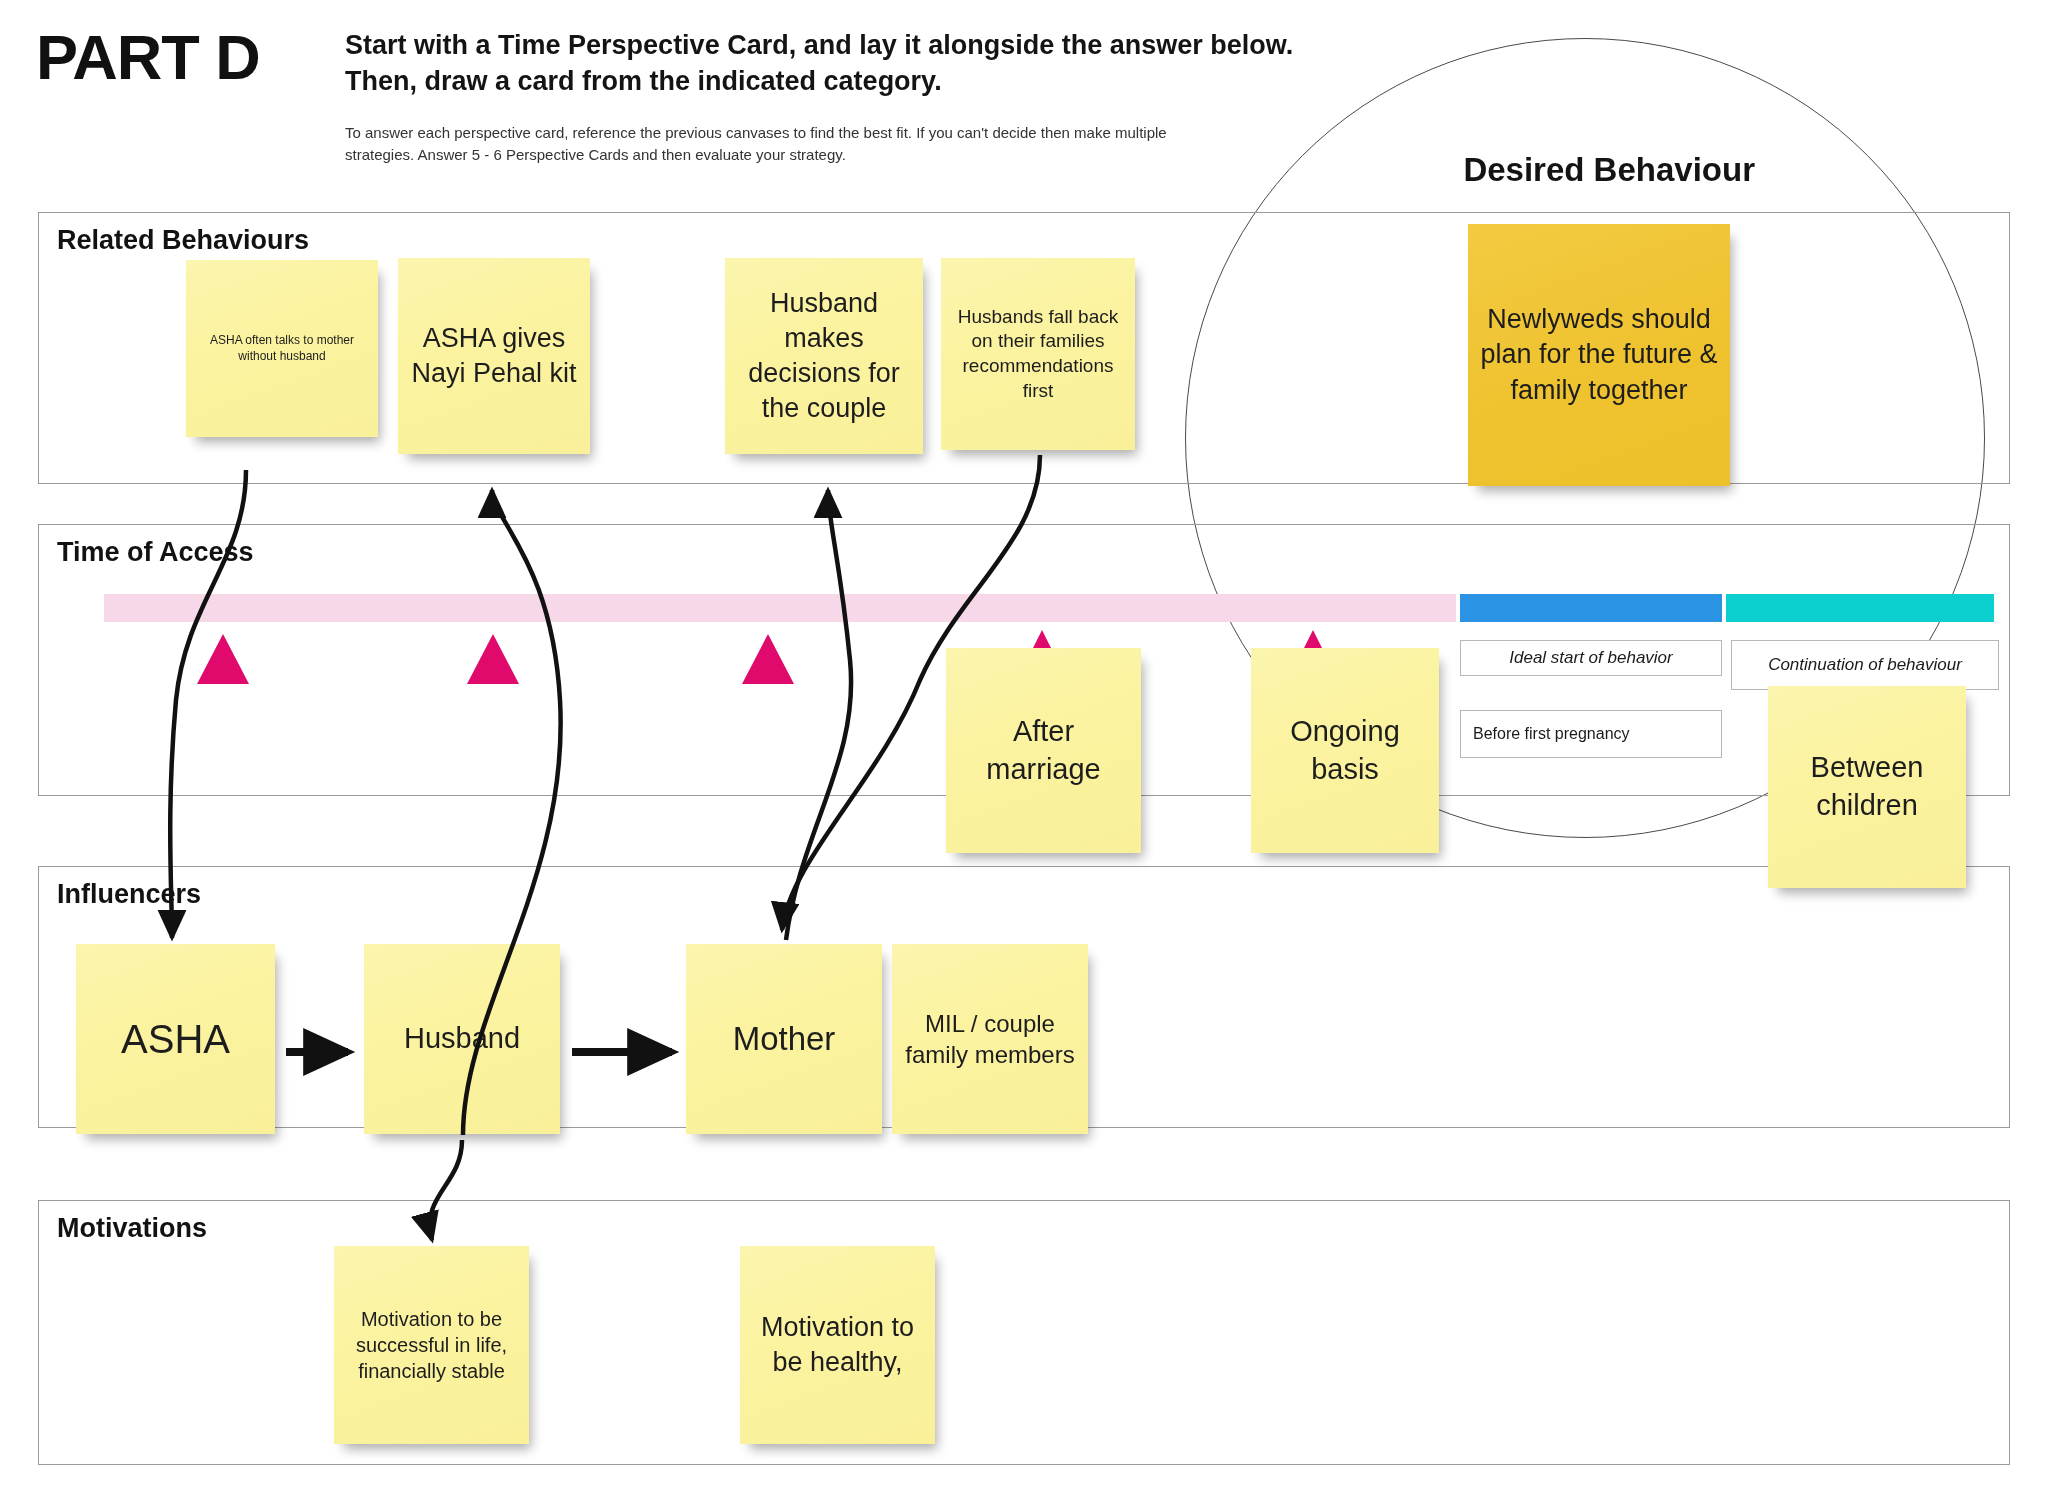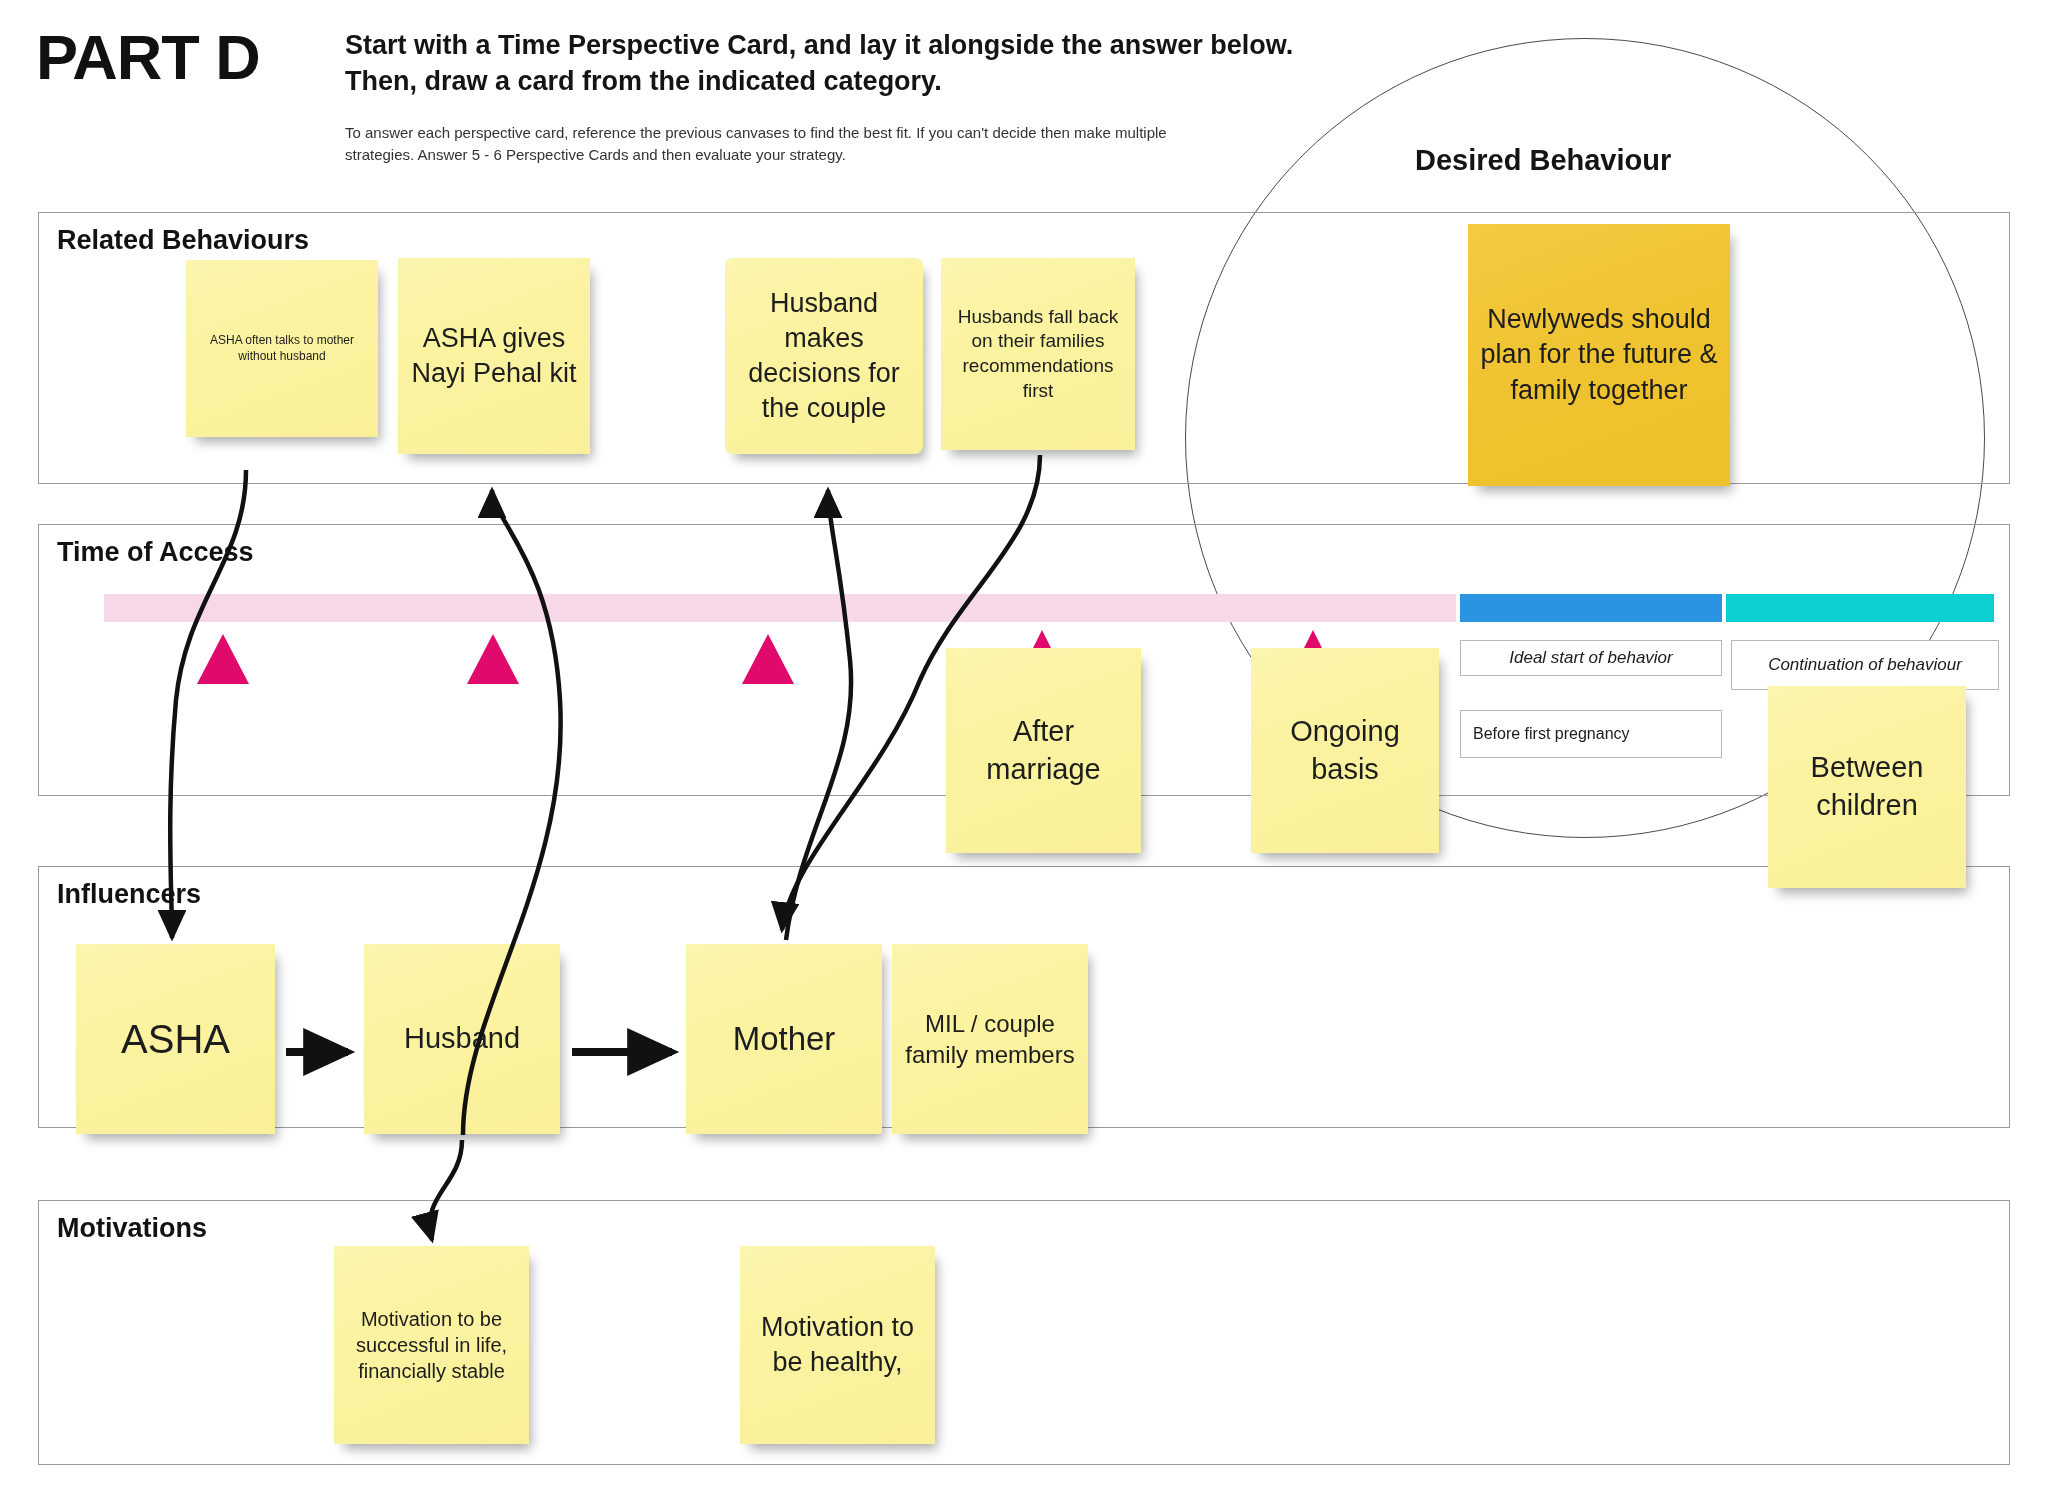--- a/index.html
+++ b/index.html
@@ -61,24 +61,24 @@
     height: 800px;
     border: 1.6px solid #4a4a4a;
     border-radius: 50%;
     box-sizing: border-box;
     background: transparent;
     pointer-events: none;
   }
   #desired-title {
     position: absolute;
     left: 1415px;
-    top: 144px;
+    top: 151px;
     width: 340px;
-    text-align: left;
-    font-size: 29px;
+    text-align: right;
+    font-size: 33px;
     font-weight: 700;
     color: #141414;
   }
 
   
   .panel {
     position: absolute;
     box-sizing: border-box;
     border: 1.4px solid #9a9a9a;
     background: rgba(255,255,255,0.0);
@@ -217,21 +217,21 @@
   <div class="label-box left" style="left:1460px; top:710px; width:262px; height:48px; font-size:16px;">
     <span class="txt">Before first pregnancy</span>
   </div>
 
   <div class="note" style="left:186px; top:260px; width:192px; height:177px; font-size:12px;">
     <span class="note-inner">ASHA often talks to mother without husband</span>
   </div>
   <div class="note" style="left:398px; top:258px; width:192px; height:196px; font-size:27px;">
     <span class="note-inner">ASHA gives Nayi Pehal kit</span>
   </div>
-  <div class="note" style="left:725px; top:258px; width:198px; height:196px; font-size:27px;border-radius:8px;">
+  <div class="note" style="left:725px; top:258px; width:198px; height:196px; font-size:27px;">
     <span class="note-inner">Husband makes decisions for the couple</span>
   </div>
   <div class="note" style="left:941px; top:258px; width:194px; height:192px; font-size:19px;">
     <span class="note-inner">Husbands fall back on their families recommendations first</span>
   </div>
 
   <div class="note orange" style="left:1468px; top:224px; width:262px; height:262px; font-size:27px;">
     <span class="note-inner">Newlyweds should plan for the future &amp; family together</span>
   </div>
 

